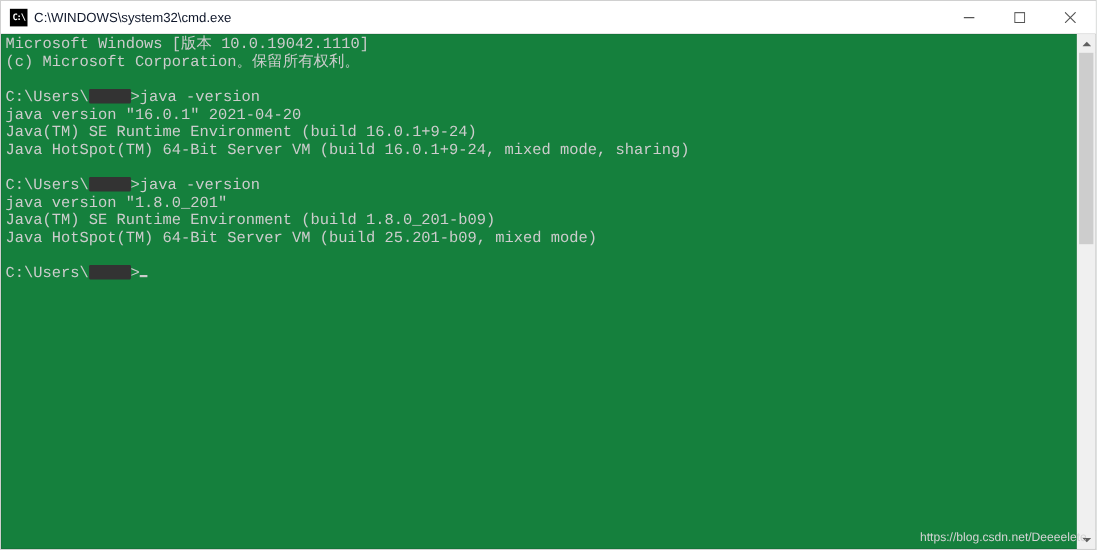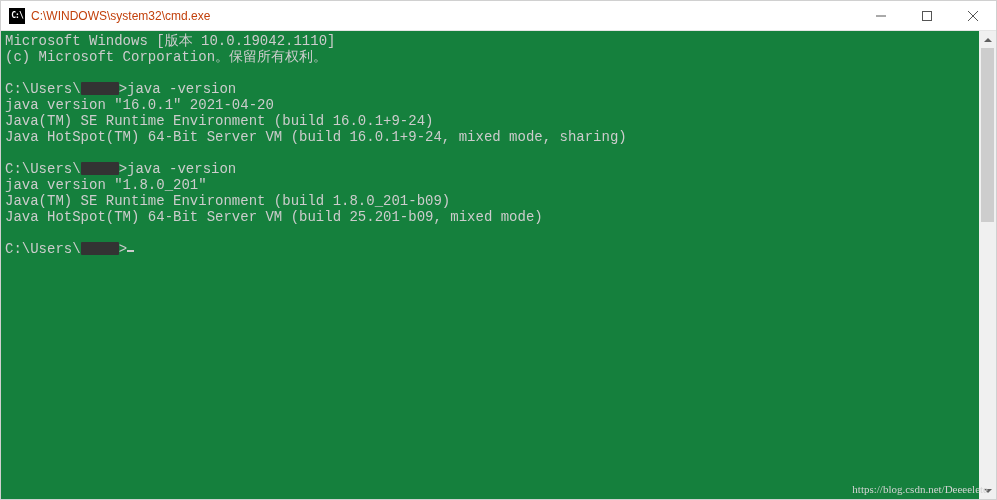--- a/index.html
+++ b/index.html
@@ -11,21 +11,21 @@
   }
   .titlebar {
     height:30px; background:#ffffff; display:flex; align-items:center;
     border-bottom:1px solid #e5e5e5;
   }
   .titlebar .icon {
     width:16px; height:16px; margin:0 6px 0 8px; background:#000;
     display:flex; align-items:center; justify-content:center;
   }
   .titlebar .icon span { color:#fff; font-size:8px; font-family:Consolas, monospace; font-weight:bold; letter-spacing:-1px;}
-  .titlebar .title { font-size:12px; color:#c2410c; flex:0 0 auto; }
+  .titlebar .title { font-size:12px; color:#0f172a; flex:0 0 auto; }
   .titlebar .spacer { flex:1; }
   .winbtn {
     width:46px; height:30px; display:flex; align-items:center; justify-content:center;
     color:#555; cursor:default;
   }
   .winbtn svg { width:10px; height:10px; stroke:#555; stroke-width:1; fill:none; }
   .client {
     flex:1; display:flex; background:#000; position:relative;
   }
   .console {
@@ -45,21 +45,21 @@
     position:absolute; left:2px; right:2px; top:0; height:40%;
     background:#cdcdcd;
   }
   .redact {
     display:inline-block; width:38px; height:13px; background:#333; vertical-align:middle;
     border-radius:1px; margin-bottom:2px;
   }
   .cursor { display:inline-block; width:7px; height:2px; background:#ccc; vertical-align:baseline; margin-bottom:1px;}
   .watermark {
     position:absolute; right:8px; bottom:4px; font-size:11px; color:#d3d3d3;
-    font-family:Liberation Serif, serif; pointer-events:none;
+    font-family:Liberation Sans, sans-serif; pointer-events:none;
   }
 </style>
 </head>
 <body>
 
 <div class="window">
 
   <div class="titlebar">
     <div class="icon">
       <span>C:\</span>

